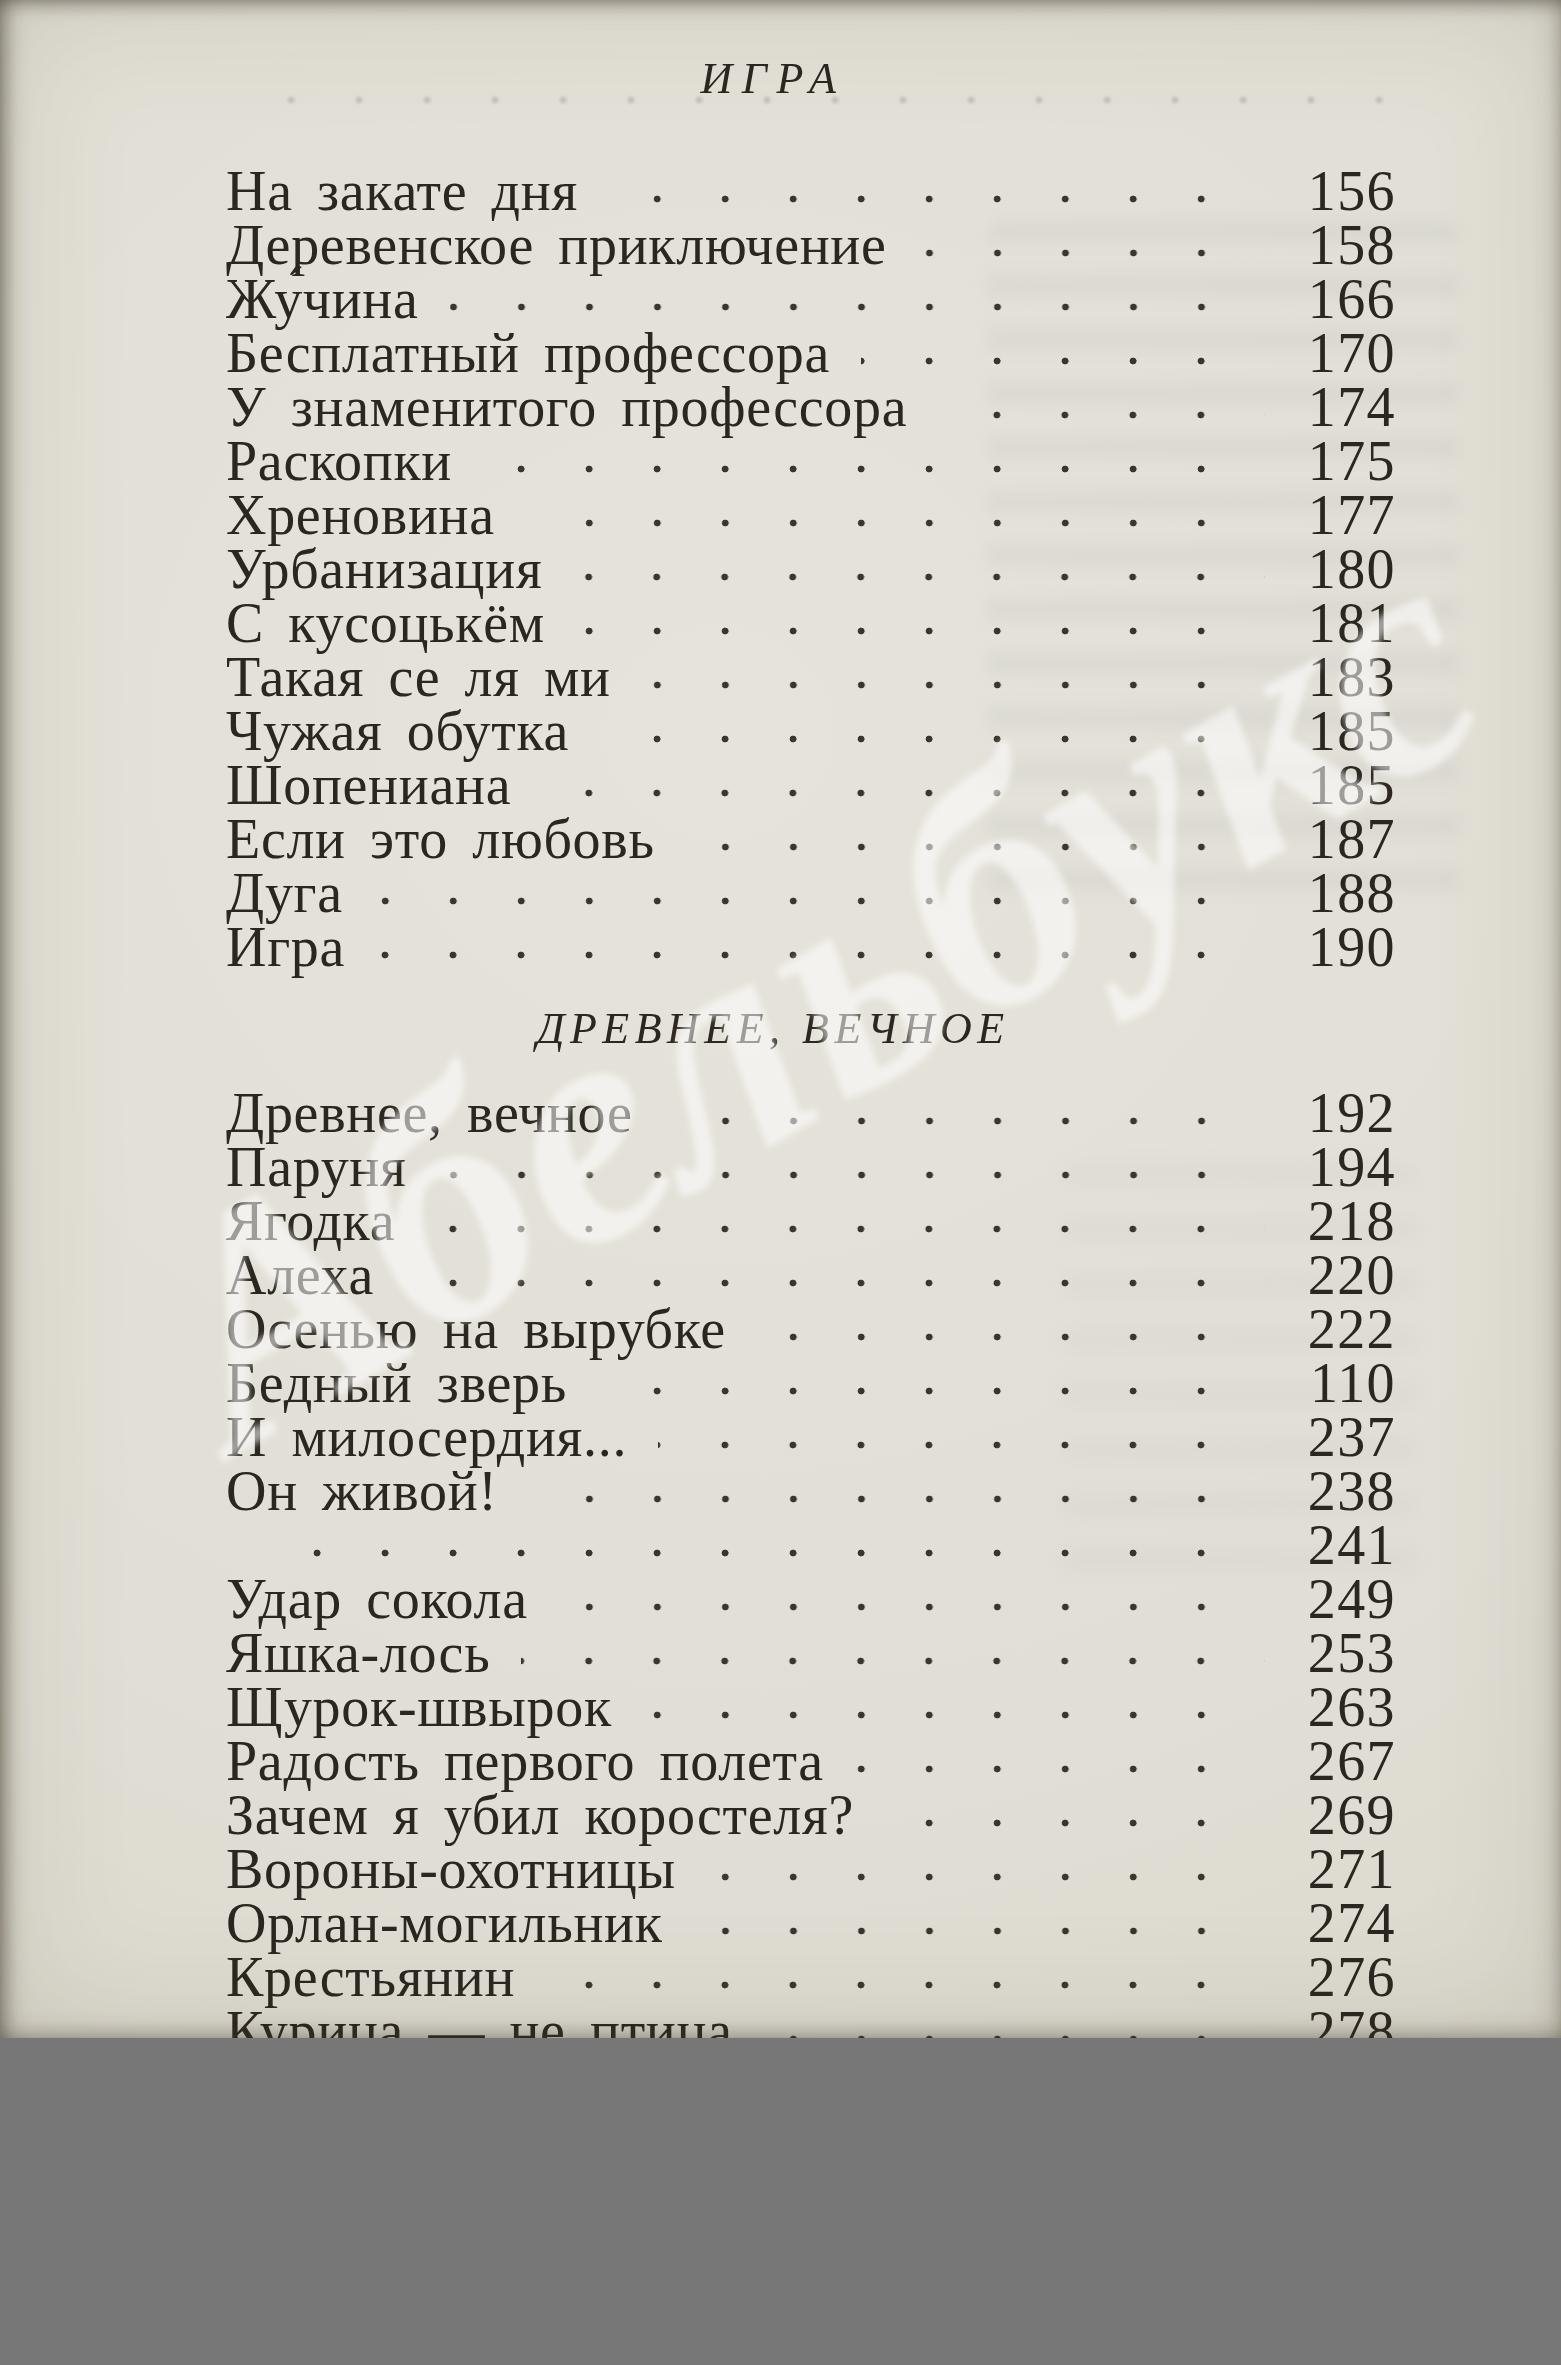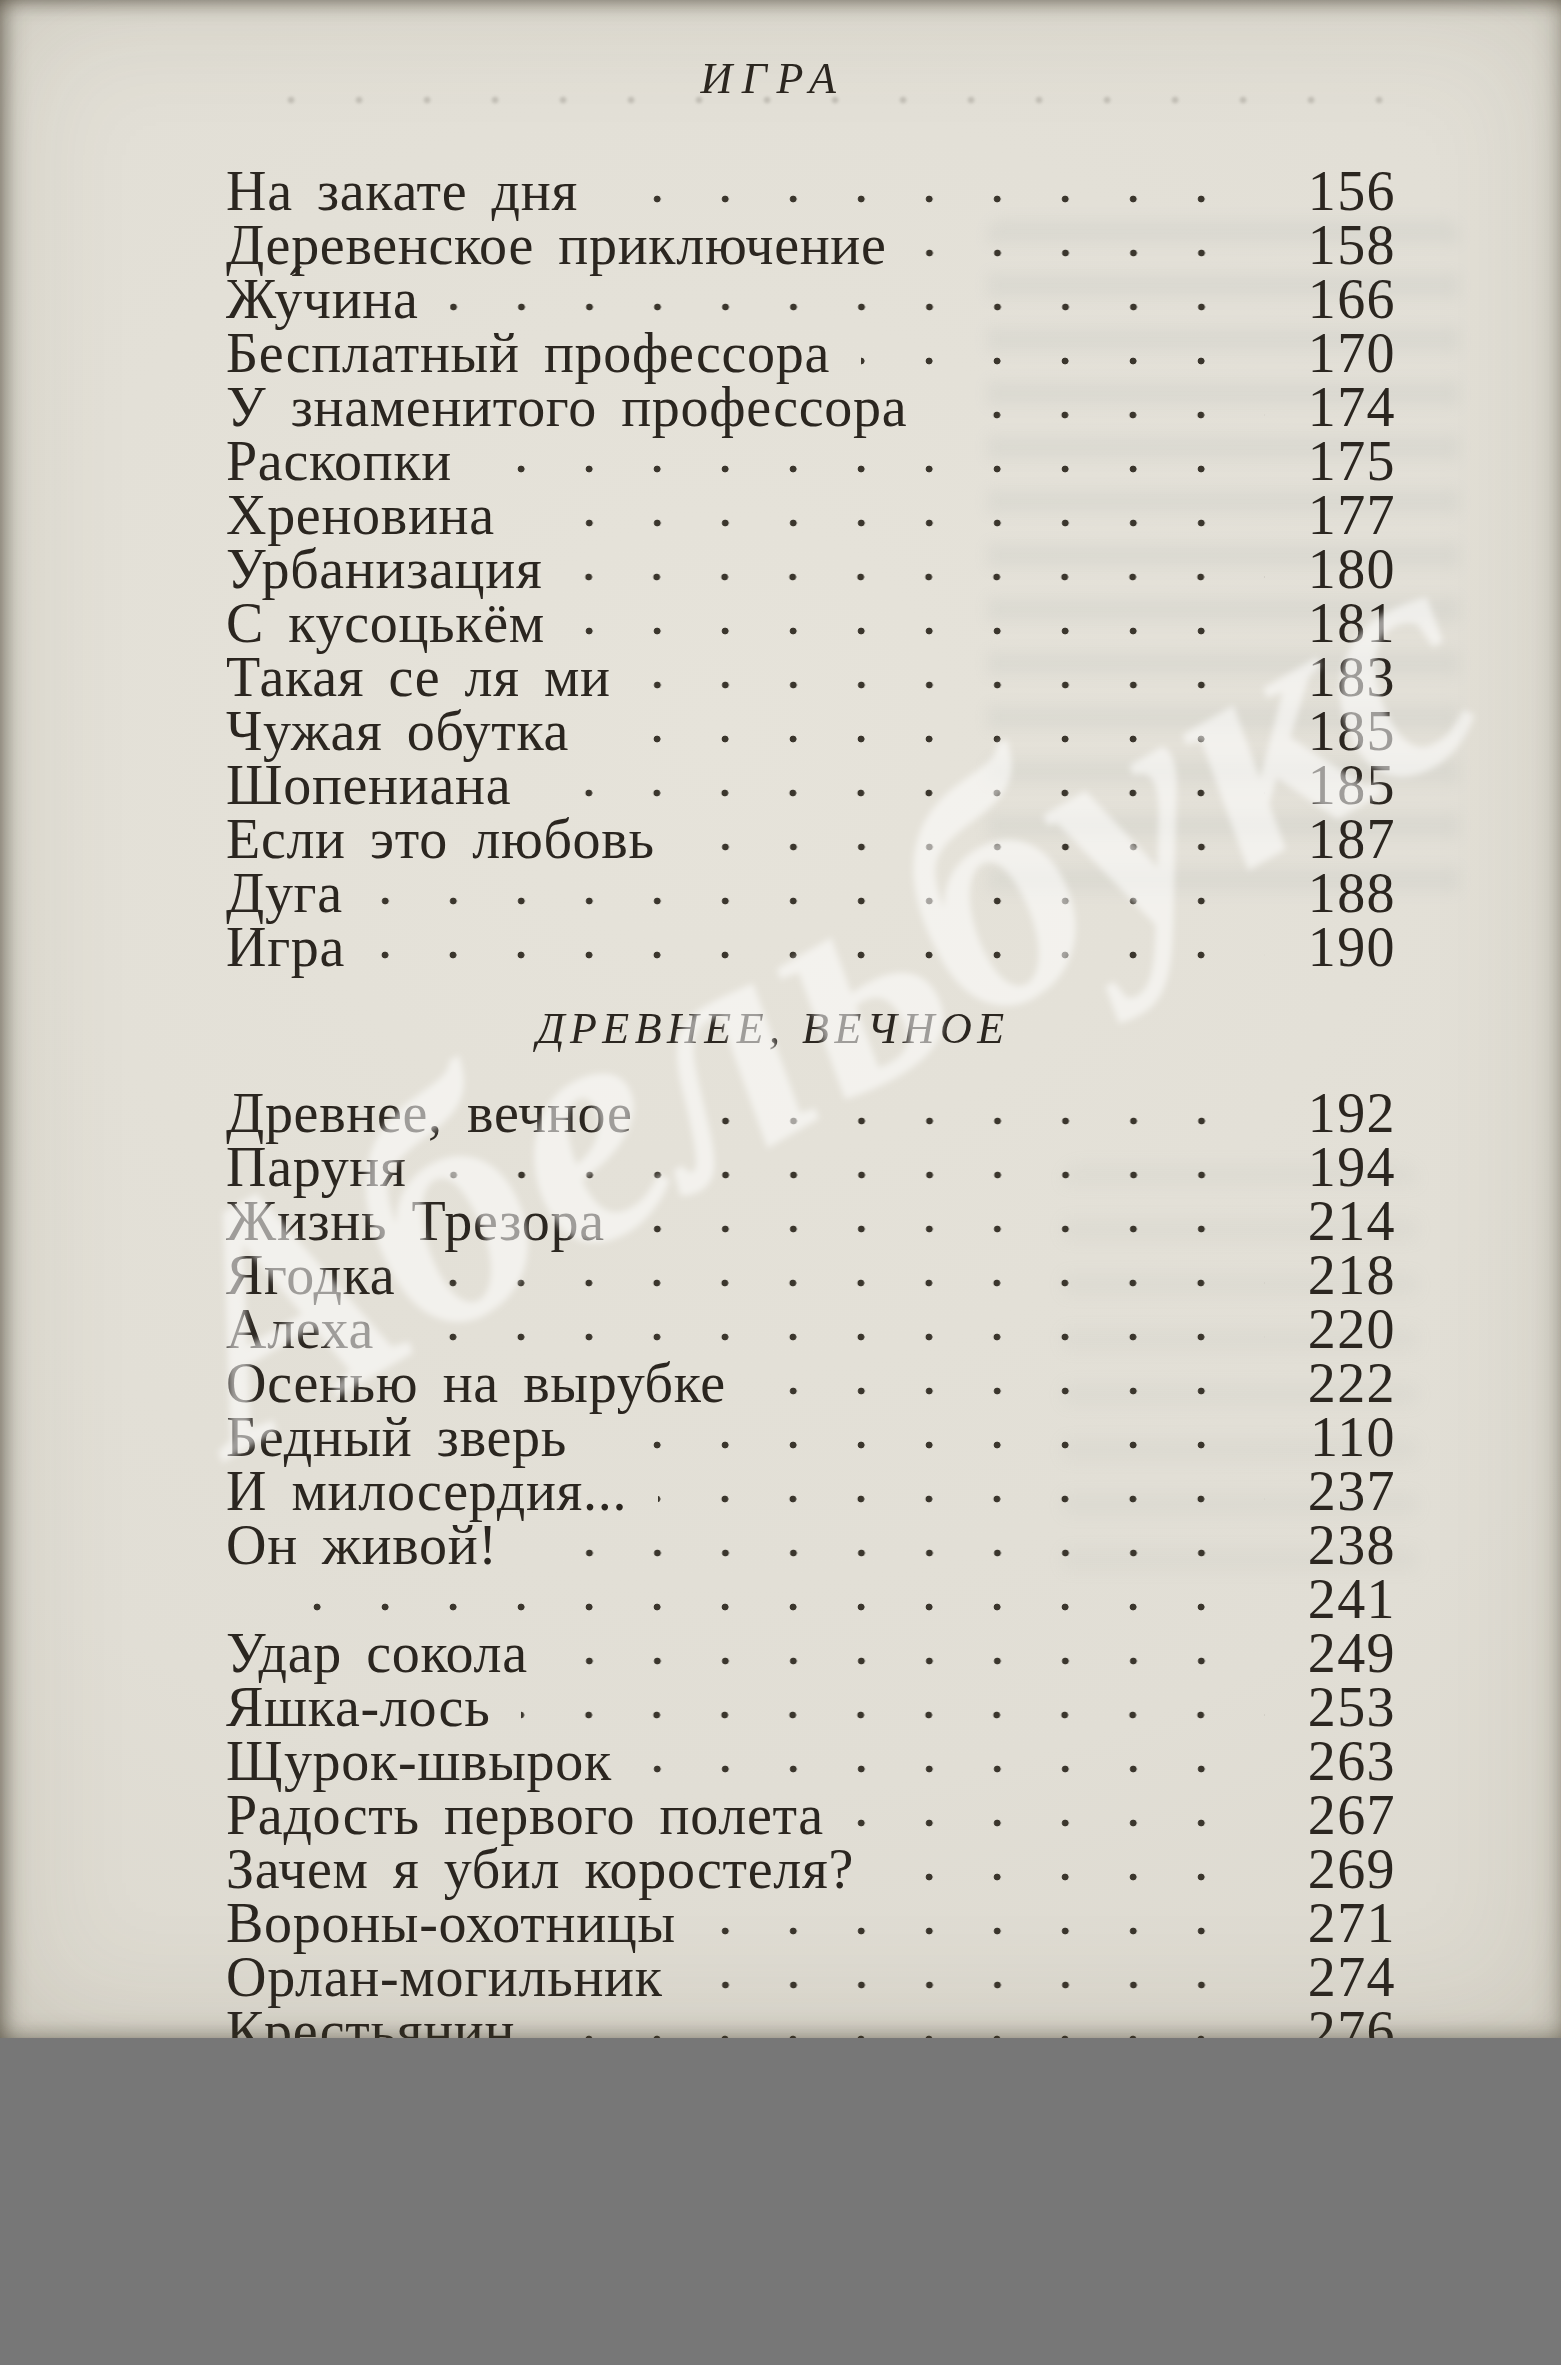--- a/index.html
+++ b/index.html
@@ -264,25 +264,20 @@
           <span class="leader"></span>
           <span class="p">192</span>
         </div>
 
         <div class="row">
           <span class="t">Паруня</span>
           <span class="leader"></span>
           <span class="p">194</span>
         </div>
 
-        <div class="row">
-          <span class="t">Жизнь Трезора</span>
-          <span class="leader"></span>
-          <span class="p">214</span>
-        </div>
 
         <div class="row">
           <span class="t">Ягодка</span>
           <span class="leader"></span>
           <span class="p">218</span>
         </div>
 
         <div class="row">
           <span class="t">Алеха</span>
           <span class="leader"></span>

